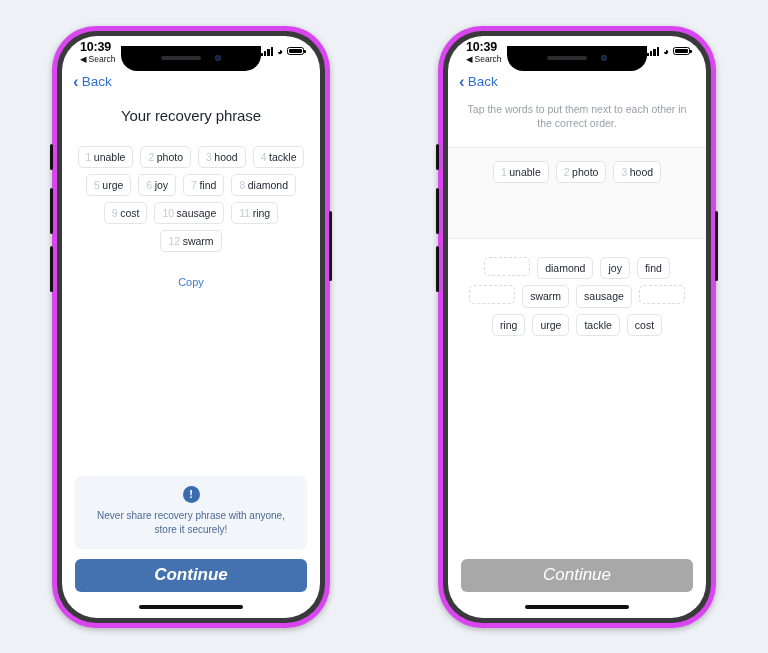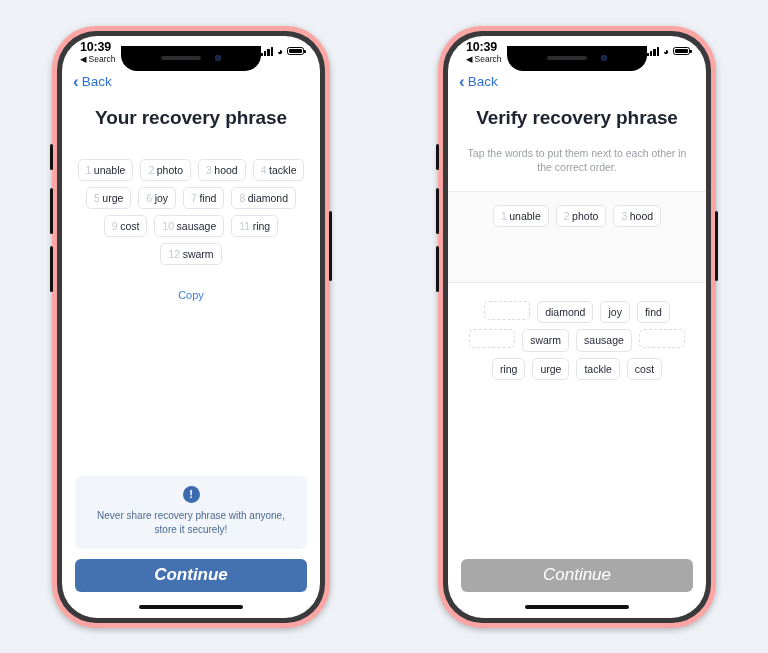--- a/index.html
+++ b/index.html
@@ -22,21 +22,21 @@
     justify-content: center;
     align-items: center;
     gap: 108px;
   }
 
   
   .phone {
     position: relative;
     width: 278px;
     height: 602px;
-    background: #fca5a5;
+    background: #d946ef;
     border-radius: 44px;
     box-shadow: 0 2px 6px rgba(0,0,0,0.25);
     padding: 0;
     box-sizing: border-box;
   }
   .phone-inner-ring {
     position: absolute;
     left: 5px; top: 5px; right: 5px; bottom: 5px;
     border-radius: 39px;
     background: #3a3a3c;
@@ -190,24 +190,24 @@
   
   .content {
     flex: 1 1 auto;
     display: flex;
     flex-direction: column;
     min-height: 0;
     position: relative;
   }
   .title {
     text-align: center;
-    font-size: 19px;
-    font-weight: bold;
+    font-size: 15px;
+    font-weight: normal;
     color: #1d2430;
-    margin: 14px 0 8px 0;
+    margin: 14px 0 0 0;
     letter-spacing: -0.1px;
   }
   .subtitle {
     text-align: center;
     font-size: 10.5px;
     color: #9a9ea6;
     line-height: 1.42;
     margin: 9px 18px 0 18px;
   }
 
@@ -430,21 +430,20 @@
       </div>
 
       <div class="navbar">
         <div class="back-btn">
           <span class="chev">‹</span>
           <span>Back</span>
         </div>
       </div>
 
       <div class="content">
-        <div class="title">Verify recovery phrase</div>
         <div class="subtitle">Tap the words to put them next to each other in the correct order.</div>
 
         <div class="answer-panel">
           <div class="chips" id="verify-selected">
               <div class="chip"><span class="num">1</span><span>unable</span></div>
               <div class="chip"><span class="num">2</span><span>photo</span></div>
               <div class="chip"><span class="num">3</span><span>hood</span></div>
             </div>
         </div>
 

